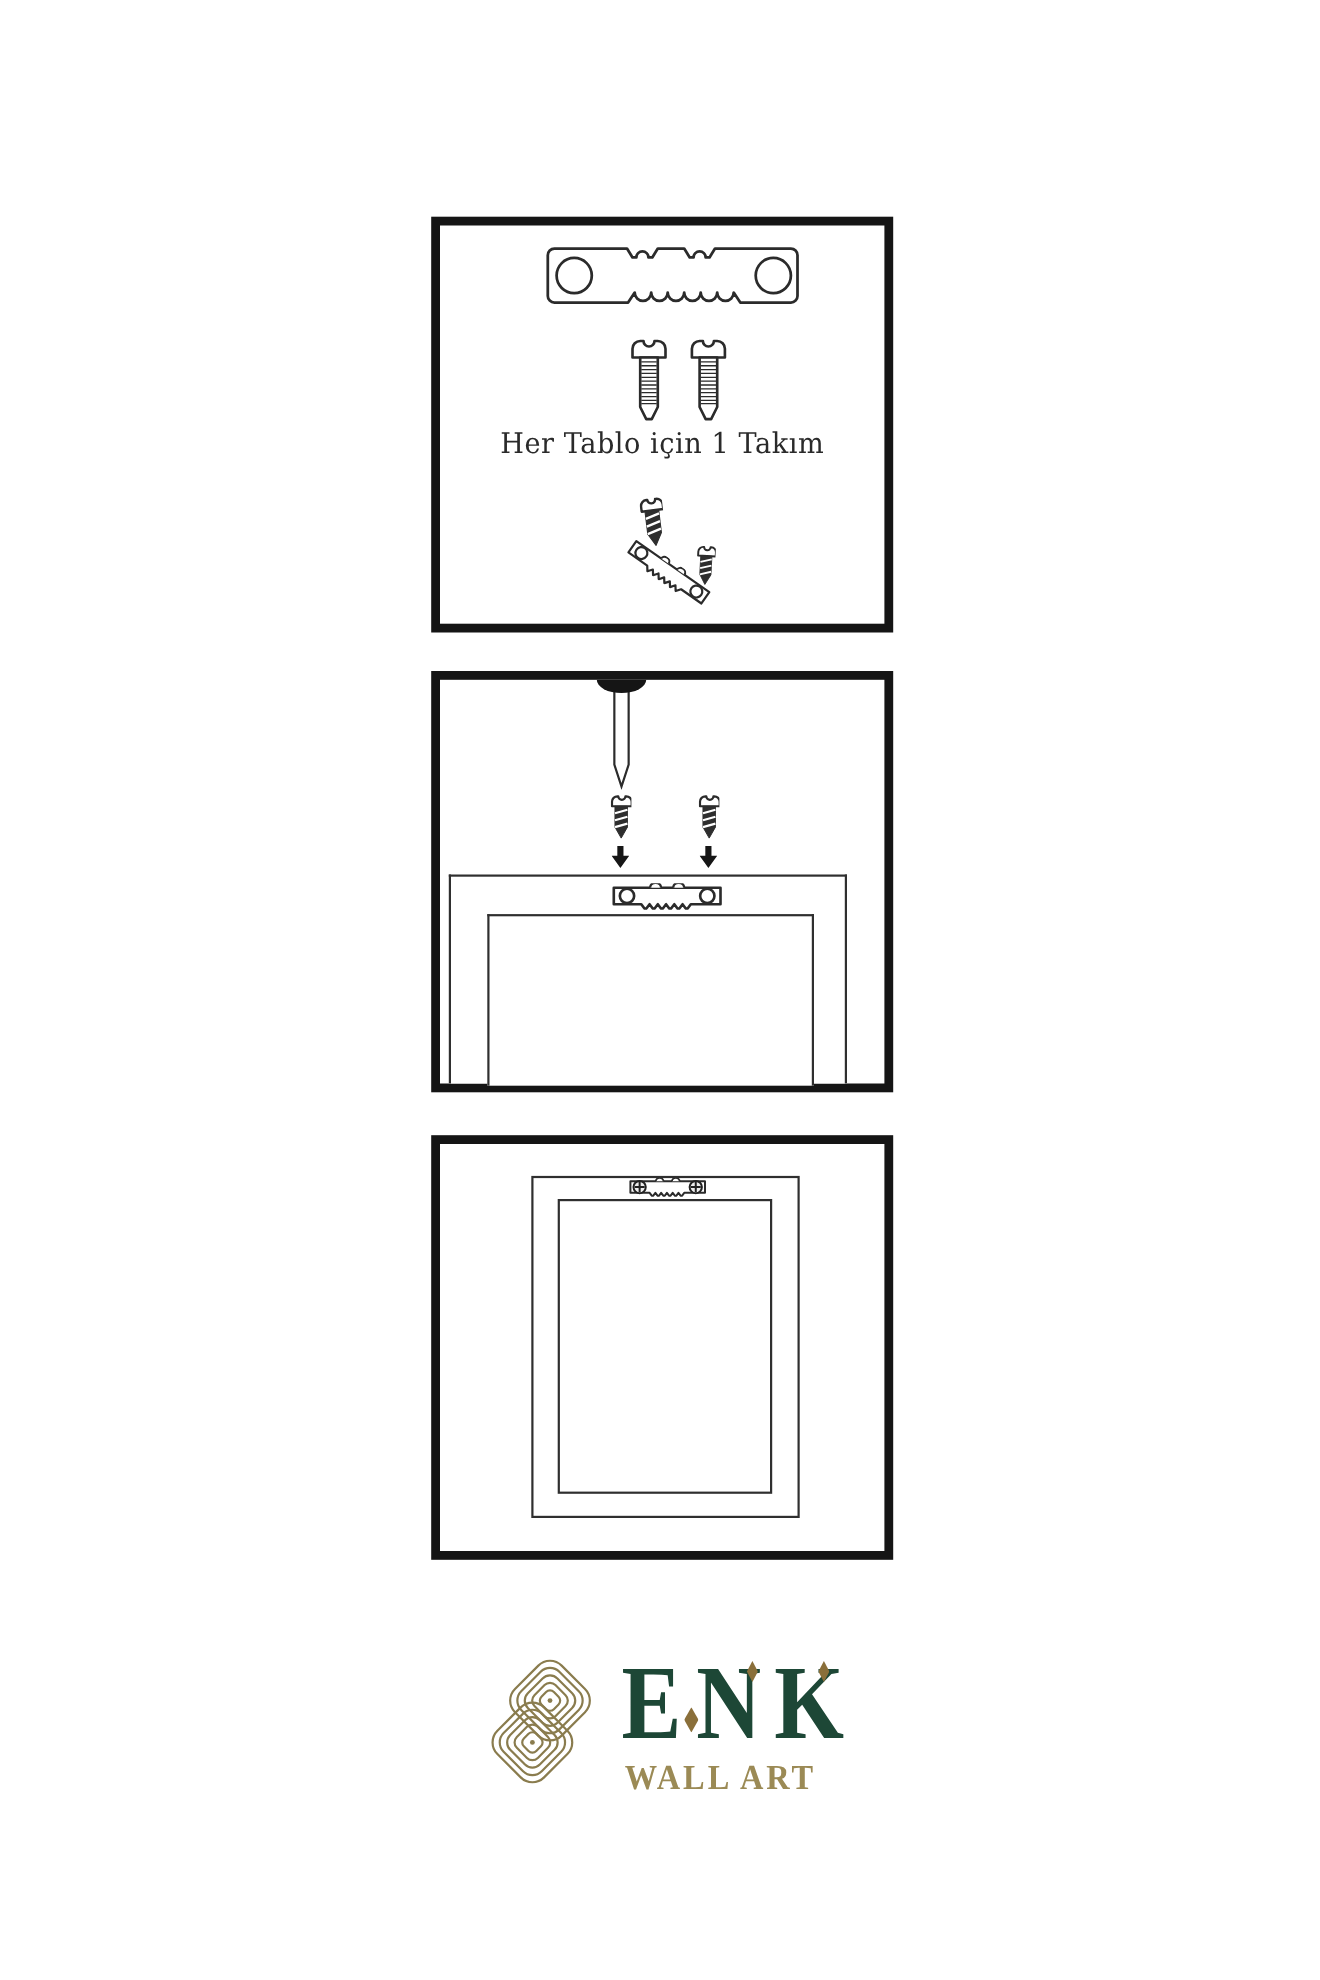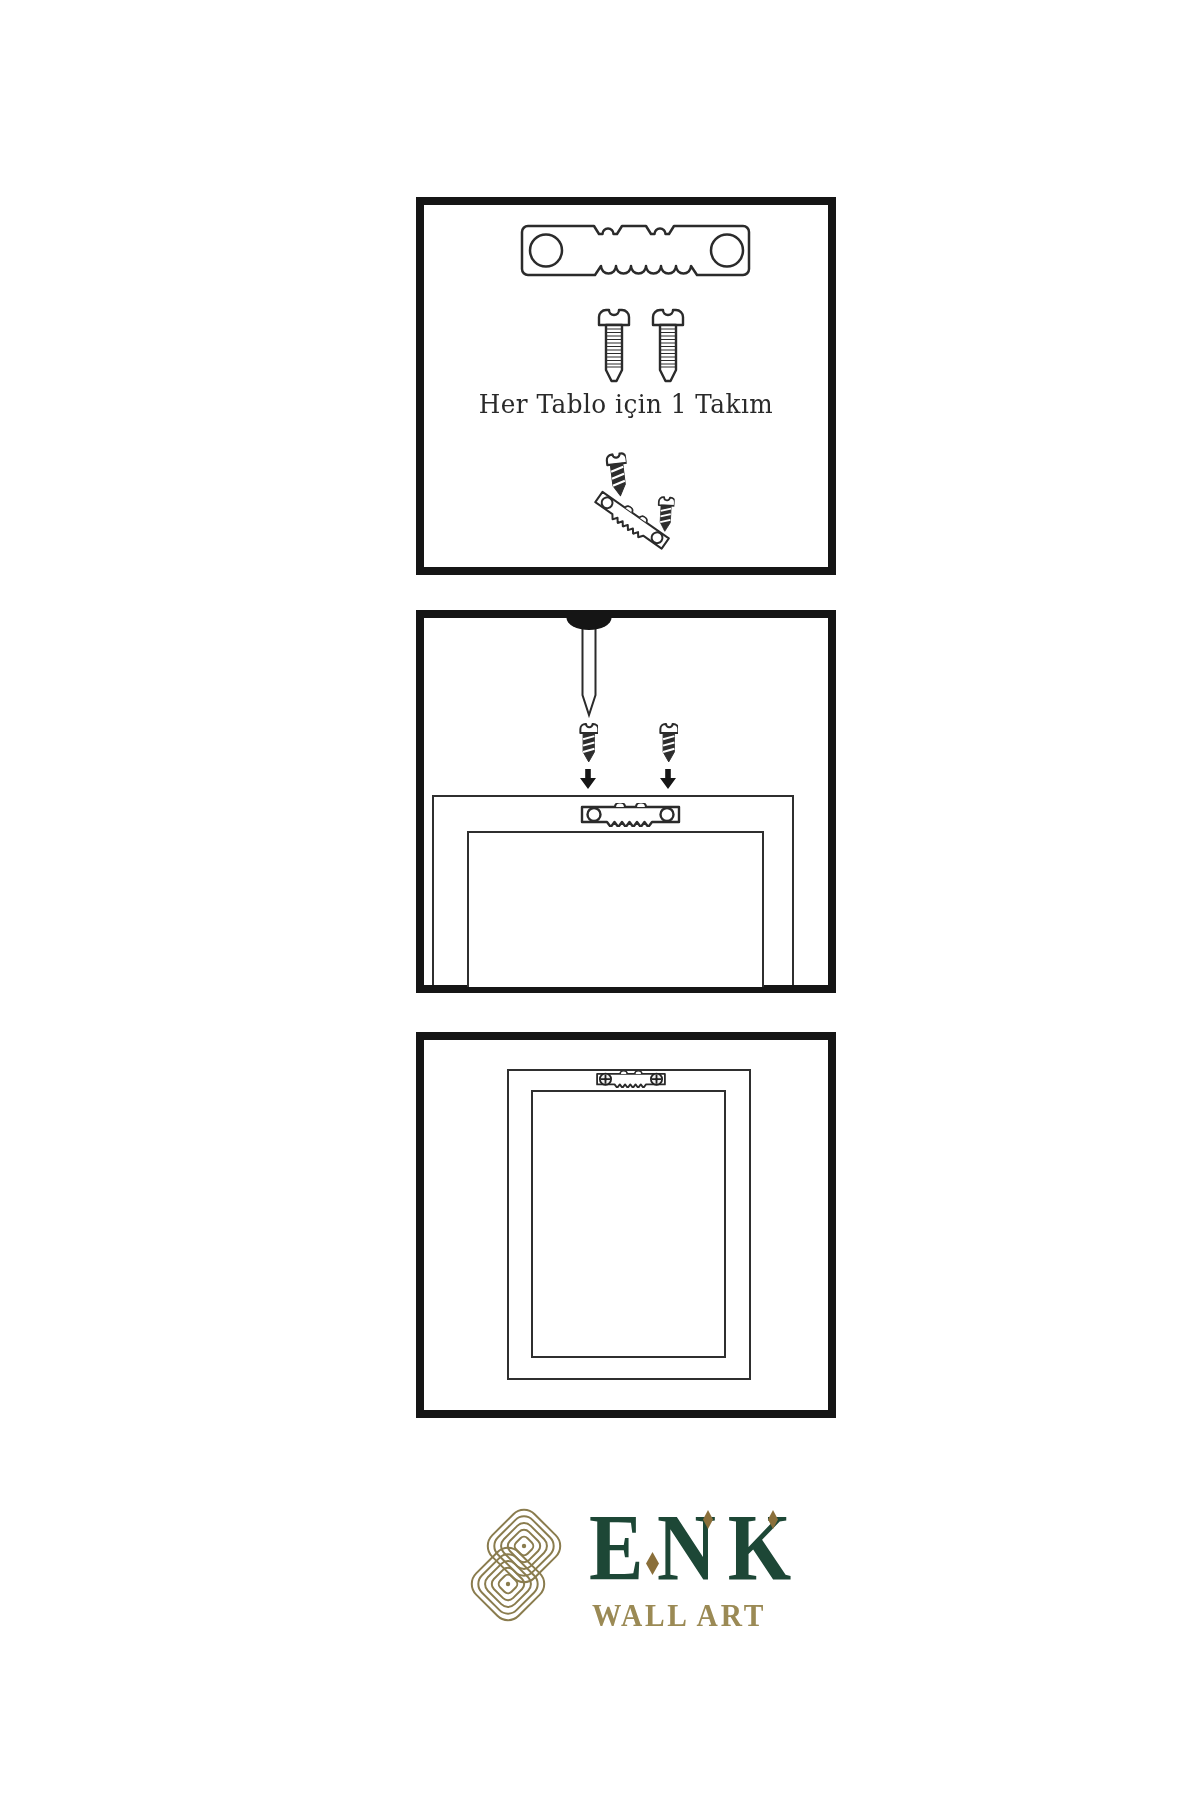--- a/index.html
+++ b/index.html
@@ -1,18 +1,18 @@
 <!DOCTYPE html>
 <html><head>
 <meta charset="utf-8">
 <style>
   * { margin:0; padding:0; box-sizing:border-box; }
   html,body { width:1200px; height:1800px; background:#ffffff; }
   body { position:relative; font-family:"Liberation Serif", serif; }
-  .sheet { position:absolute; inset:0; overflow:hidden;margin-left:24px; }
+  .sheet { position:absolute; inset:0; overflow:hidden; }
   .abs { position:absolute; }
   .panel { position:absolute; left:392px; width:420px; border:8px solid #151515; background:#fff; }
   .p1 { top:197px; height:378px; }
   .p2 { top:610px; height:383px; }
   .p3 { top:1032px; height:386px; }
   .caption {
     position:absolute; left:0; right:0; top:184px; text-align:center;
     font-family:"DejaVu Serif", serif; font-size:26px; color:#2a2a2a;
     letter-spacing:.5px; transform:scaleX(.95); white-space:nowrap;
   }

